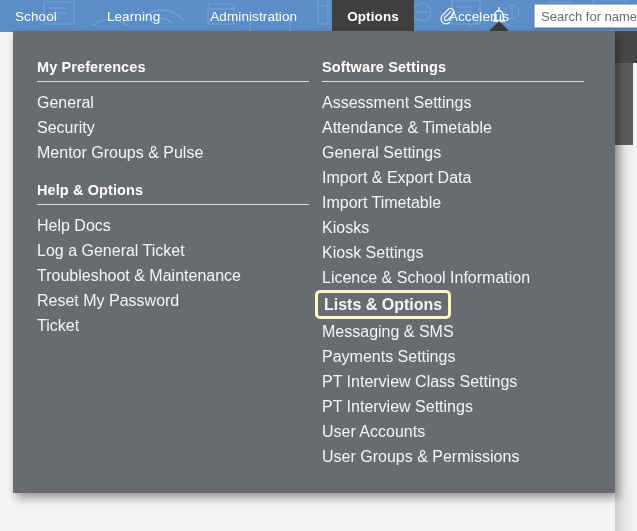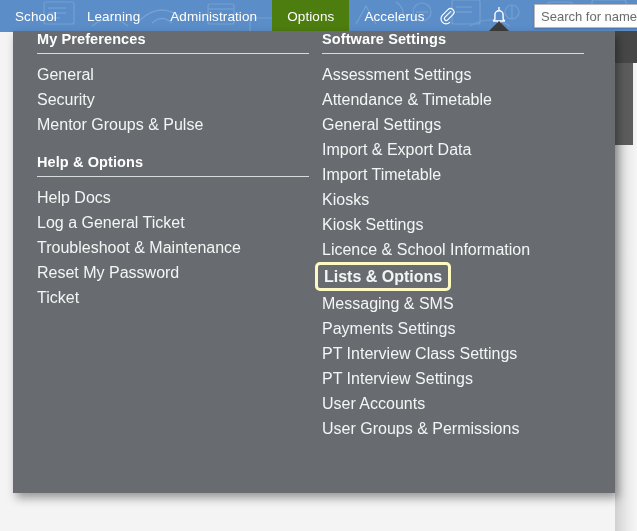--- a/index.html
+++ b/index.html
@@ -35,34 +35,36 @@
     width: 637px; height: 32px;
     opacity: 0.38;
     pointer-events: none;
   }
   .nav {
     position: absolute;
     top: 0; left: 0;
     height: 32px;
     display: flex;
     align-items: stretch;
+    gap: 20px;
   }
   .nav-item {
     display: flex;
     align-items: center;
     padding: 0 15px;
     height: 32px;
     color: #ffffff;
     font-size: 13.5px;
     letter-spacing: 0.1px;
     white-space: nowrap;
     cursor: pointer;
   }
   .nav-item.active {
-    background: #4d7c0f;
+    background: #404040;
+    font-weight: bold;
   }
 
   .icon-btn {
     position: absolute;
     top: 4px;
     width: 24px;
     height: 24px;
     cursor: pointer;
   }
   .icon-btn svg { display: block; }
@@ -114,20 +116,21 @@
     height: 462px;
     background: #686c70;
     box-shadow: 3px 5px 9px rgba(0,0,0,0.38);
     z-index: 5;
   }
 
   .panel-cols {
     display: flex;
     width: 100%;
     height: 100%;
+    padding-top: 28px;
     border-radius: 20px;
   }
   .col {
     position: relative;
   }
   .col-left  { width: 292px; padding-left: 24px; }
   .col-right { width: 310px; padding-left: 17px; }
 
   .section-title {
     color: #ffffff;

